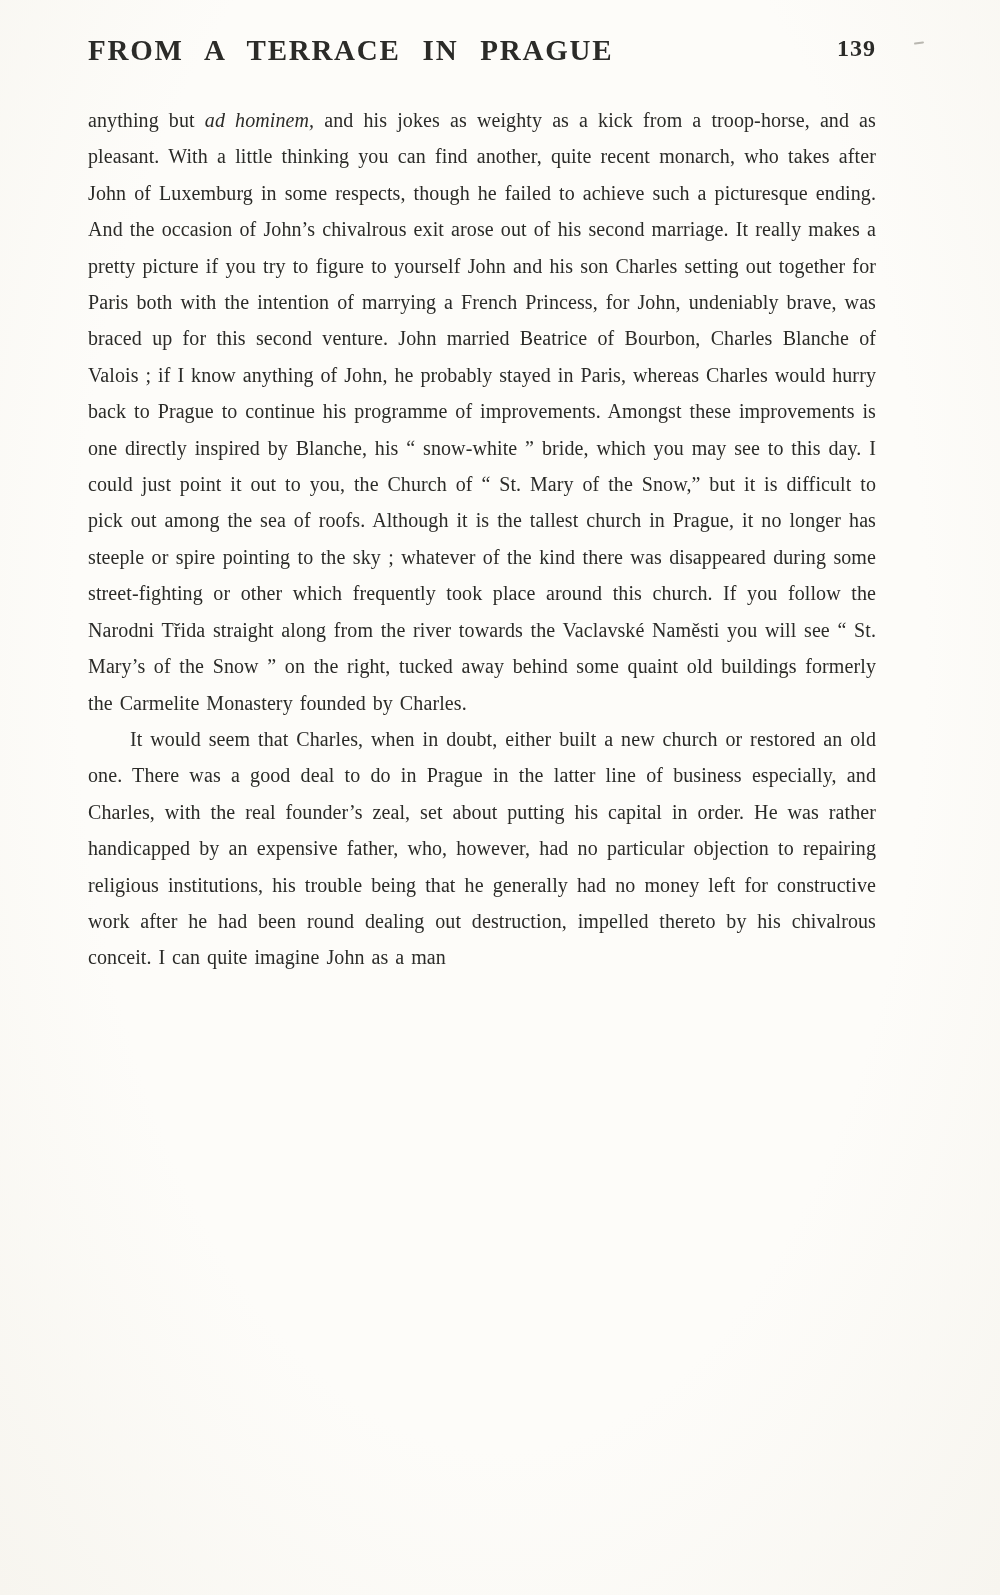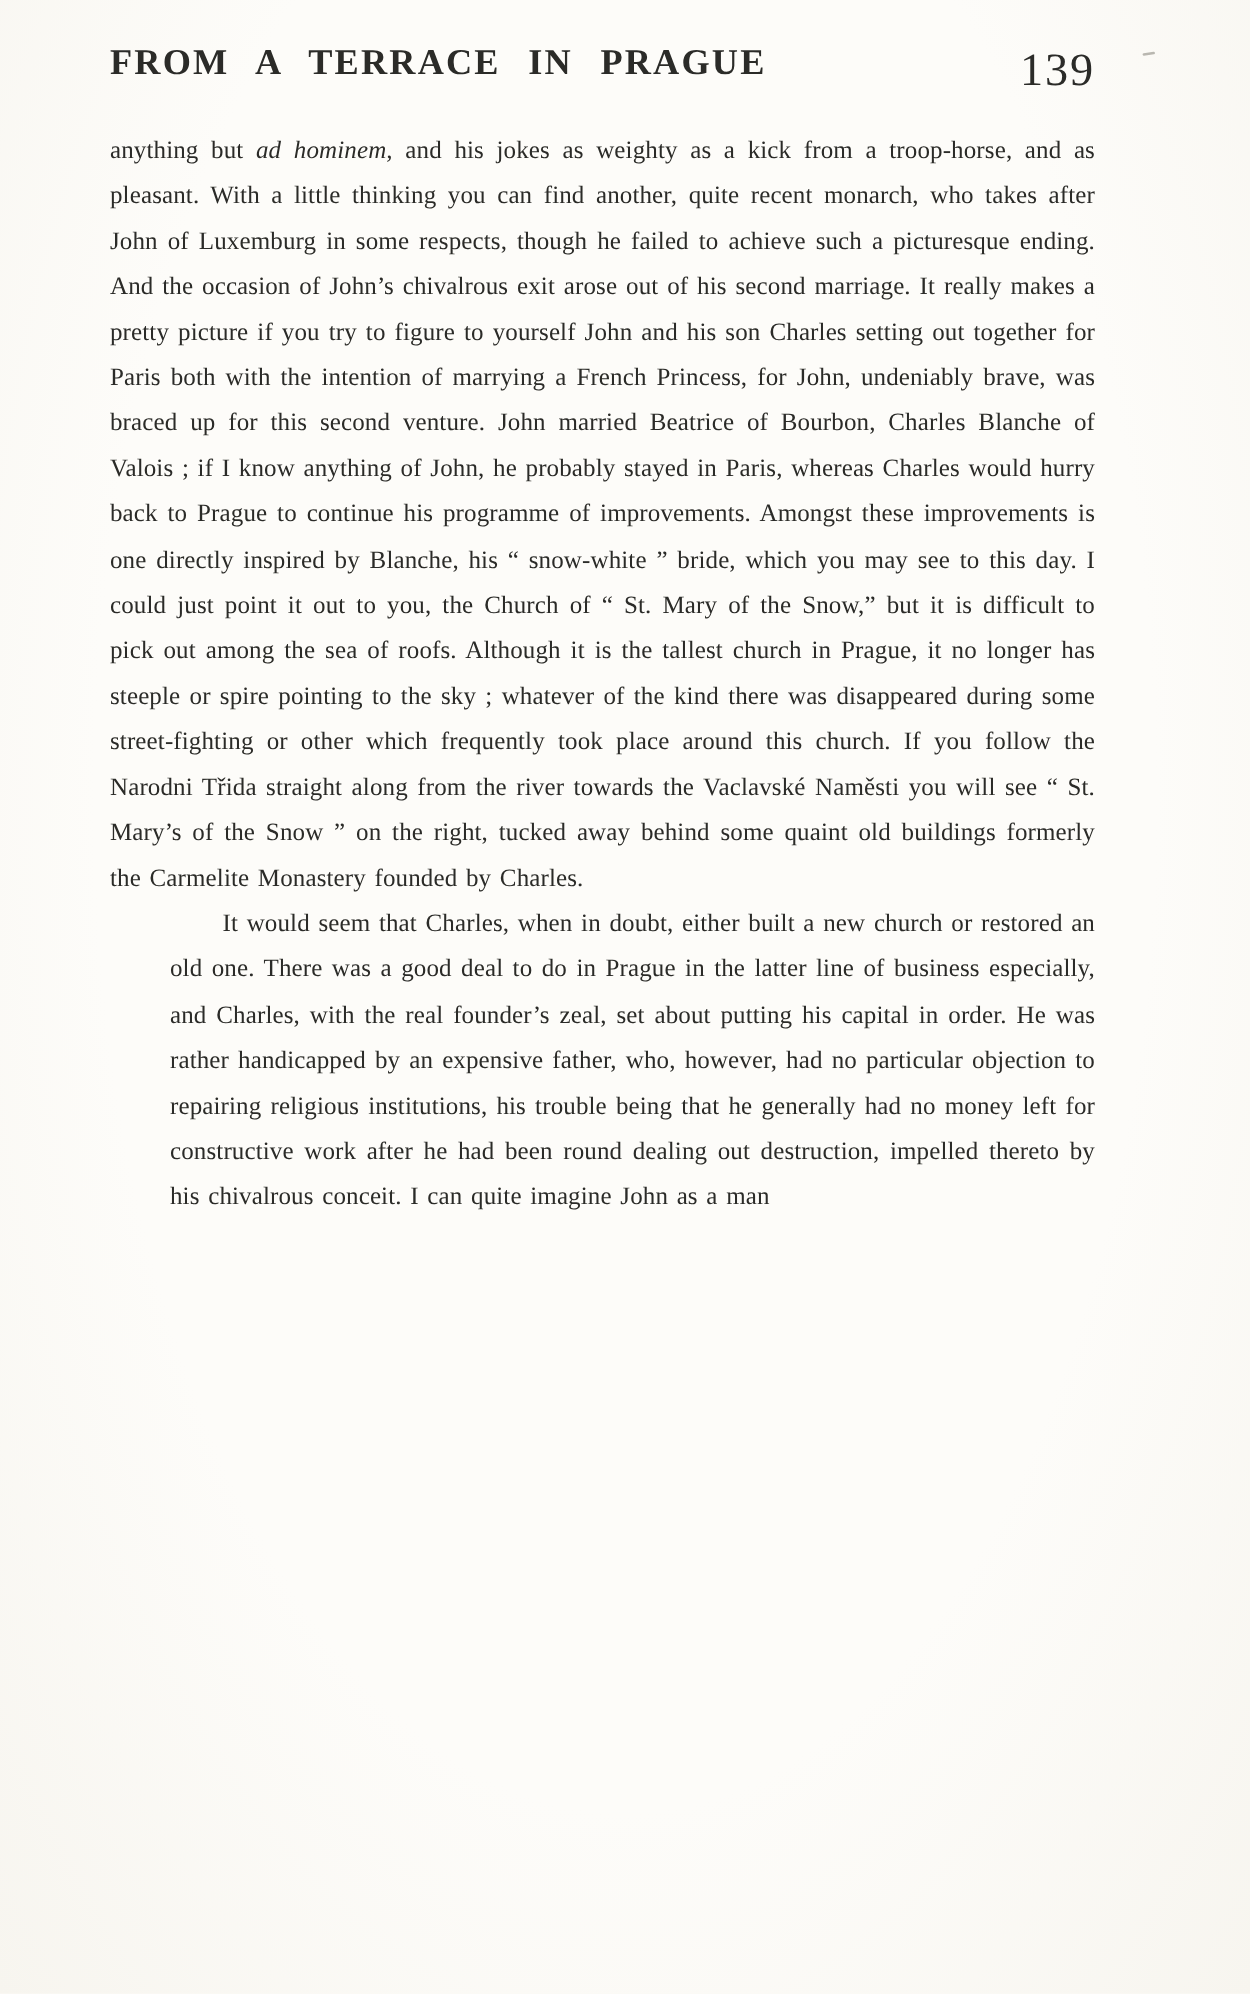--- a/index.html
+++ b/index.html
@@ -34,37 +34,36 @@
     font-size: 29px;
     font-weight: bold;
     letter-spacing: 0.06em;
     word-spacing: 0.45em;
     white-space: nowrap;
   }
   .page-number {
     position: absolute;
     right: 0;
     top: 1px;
-    font-size: 37px;
-    font-weight: normal;
+    font-size: 24px;
+    font-weight: bold;
     letter-spacing: 0.04em;
   }
   .page-body {
     font-size: 20px;
     line-height: 36.4px;
   }
   .para {
     margin: 0;
     text-align: justify;
     word-spacing: 0.09em;
     letter-spacing: 0.005em;
   }
   .para.indent {
     text-indent: 42px;
-    margin-left: 48px;
   }
   .para em {
     font-style: italic;
   }
   
   .speck {
     position: absolute;
     top: 42px;
     right: 76px;
     width: 10px;

